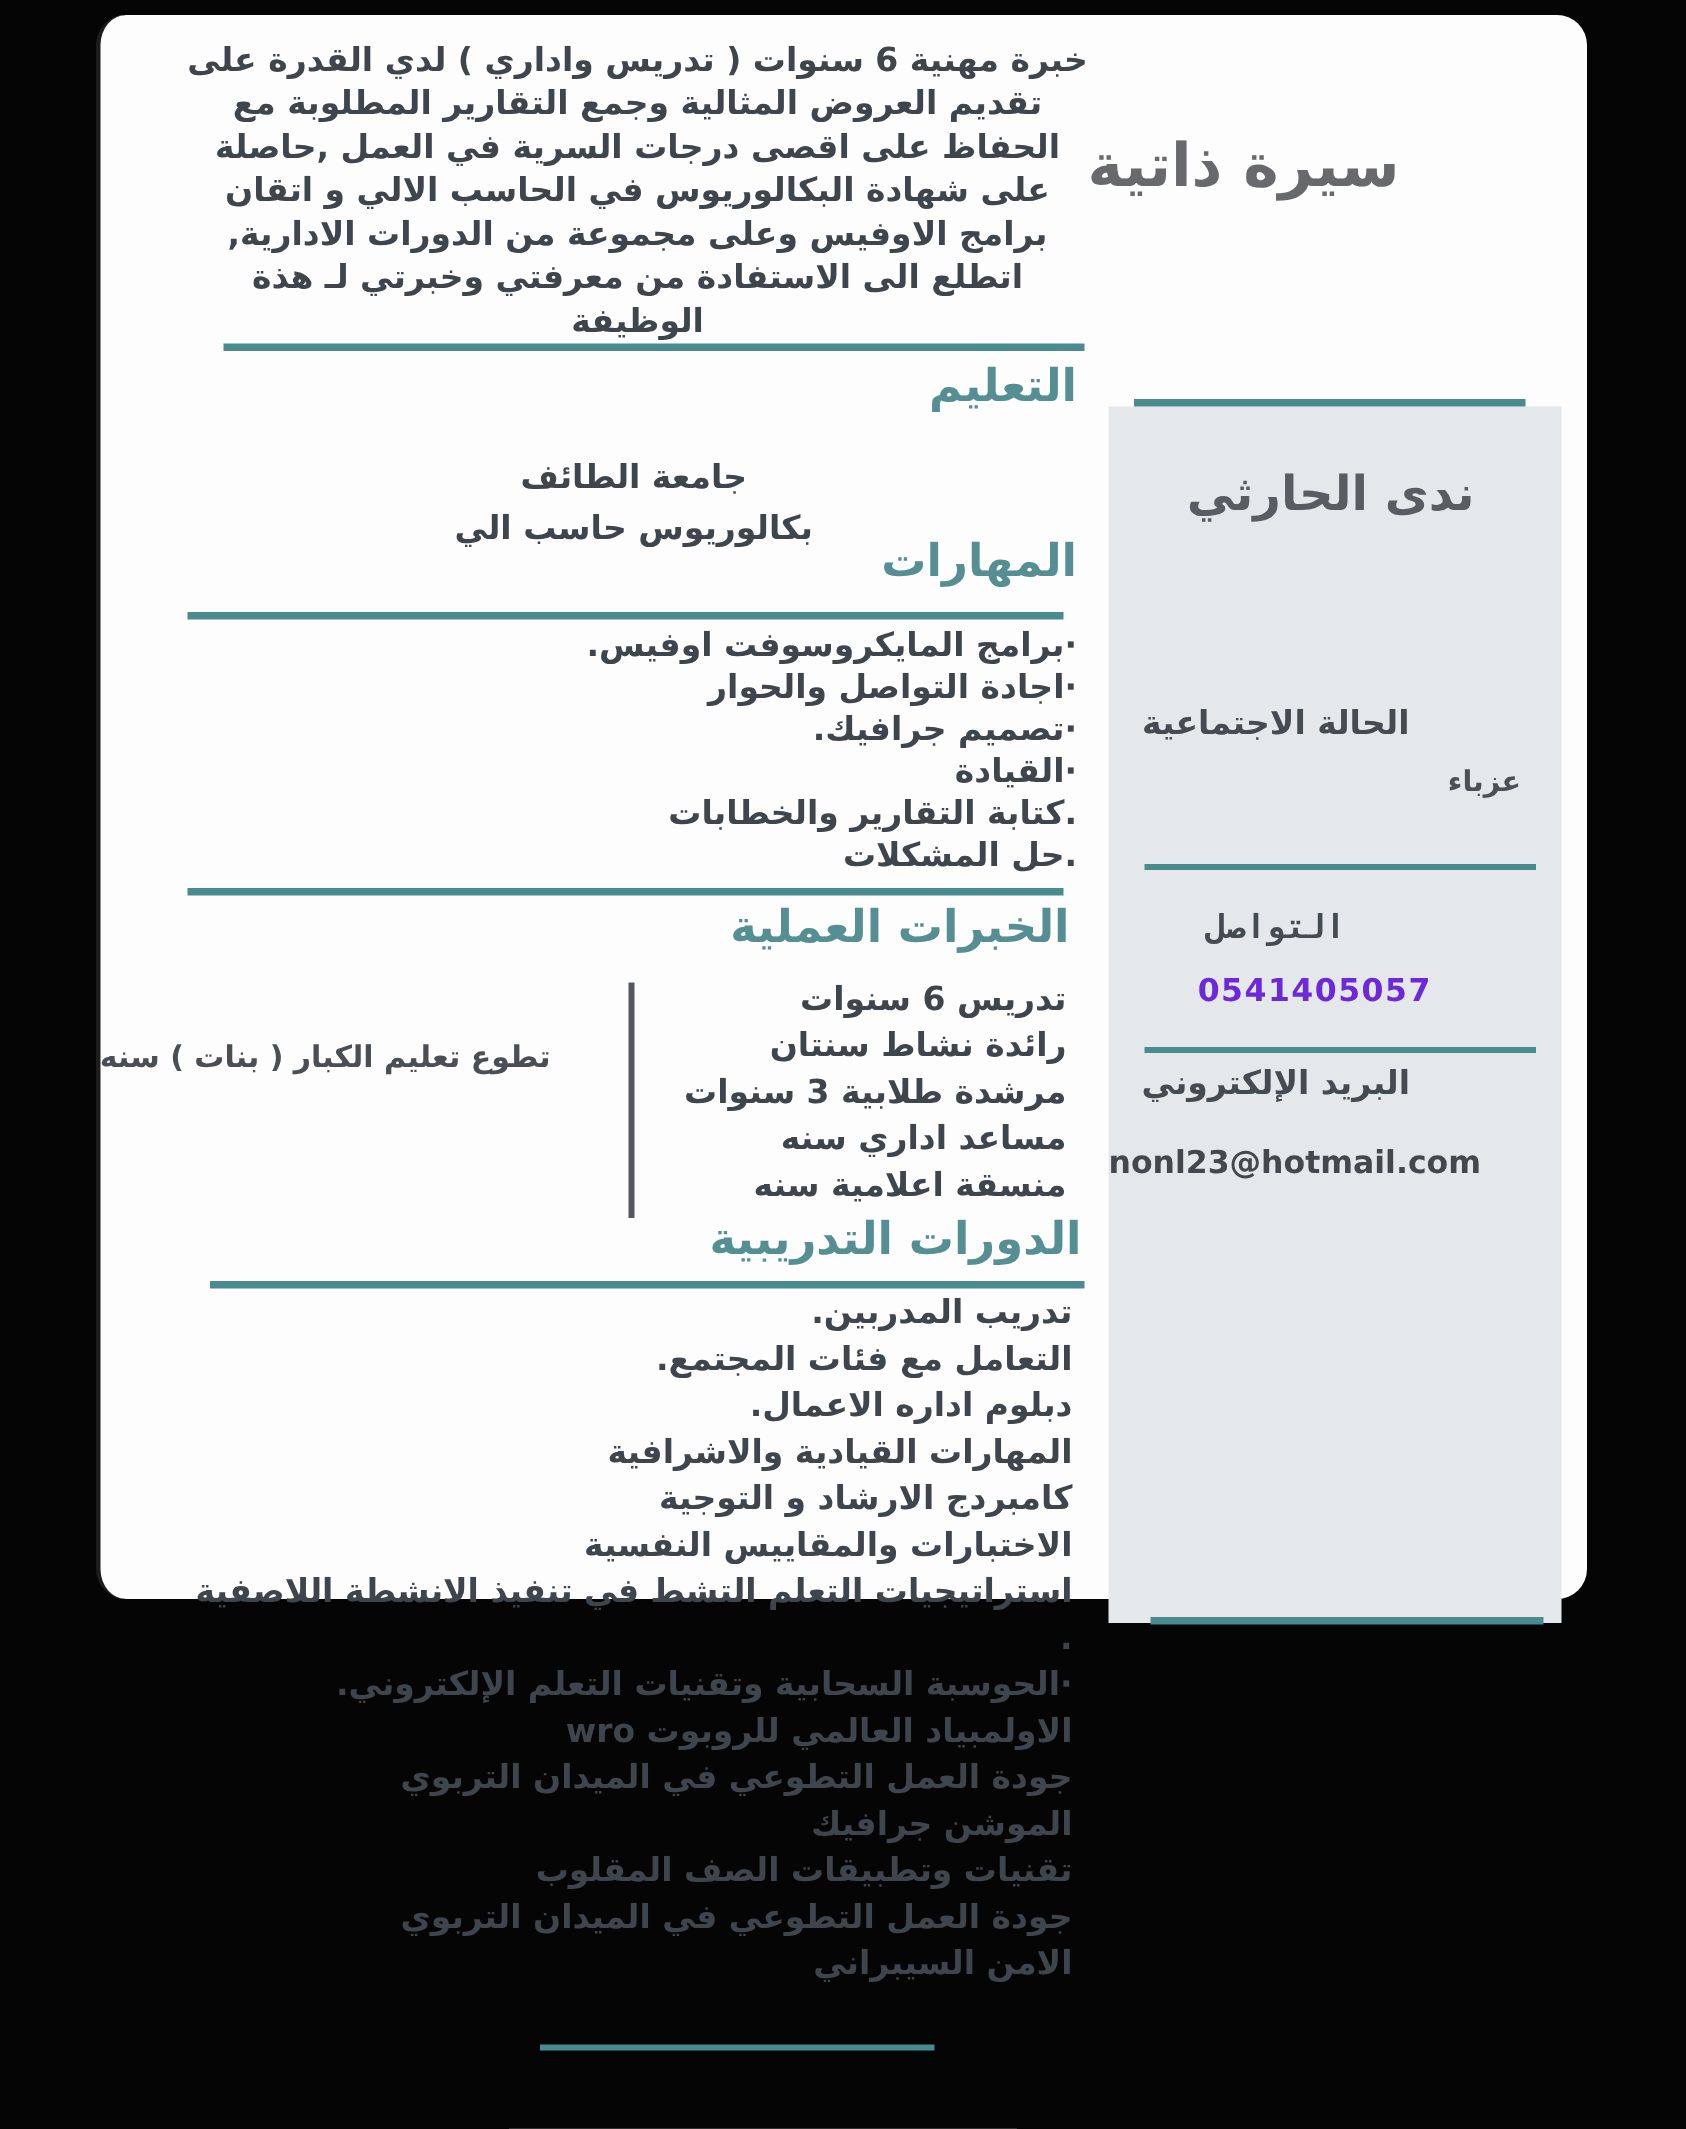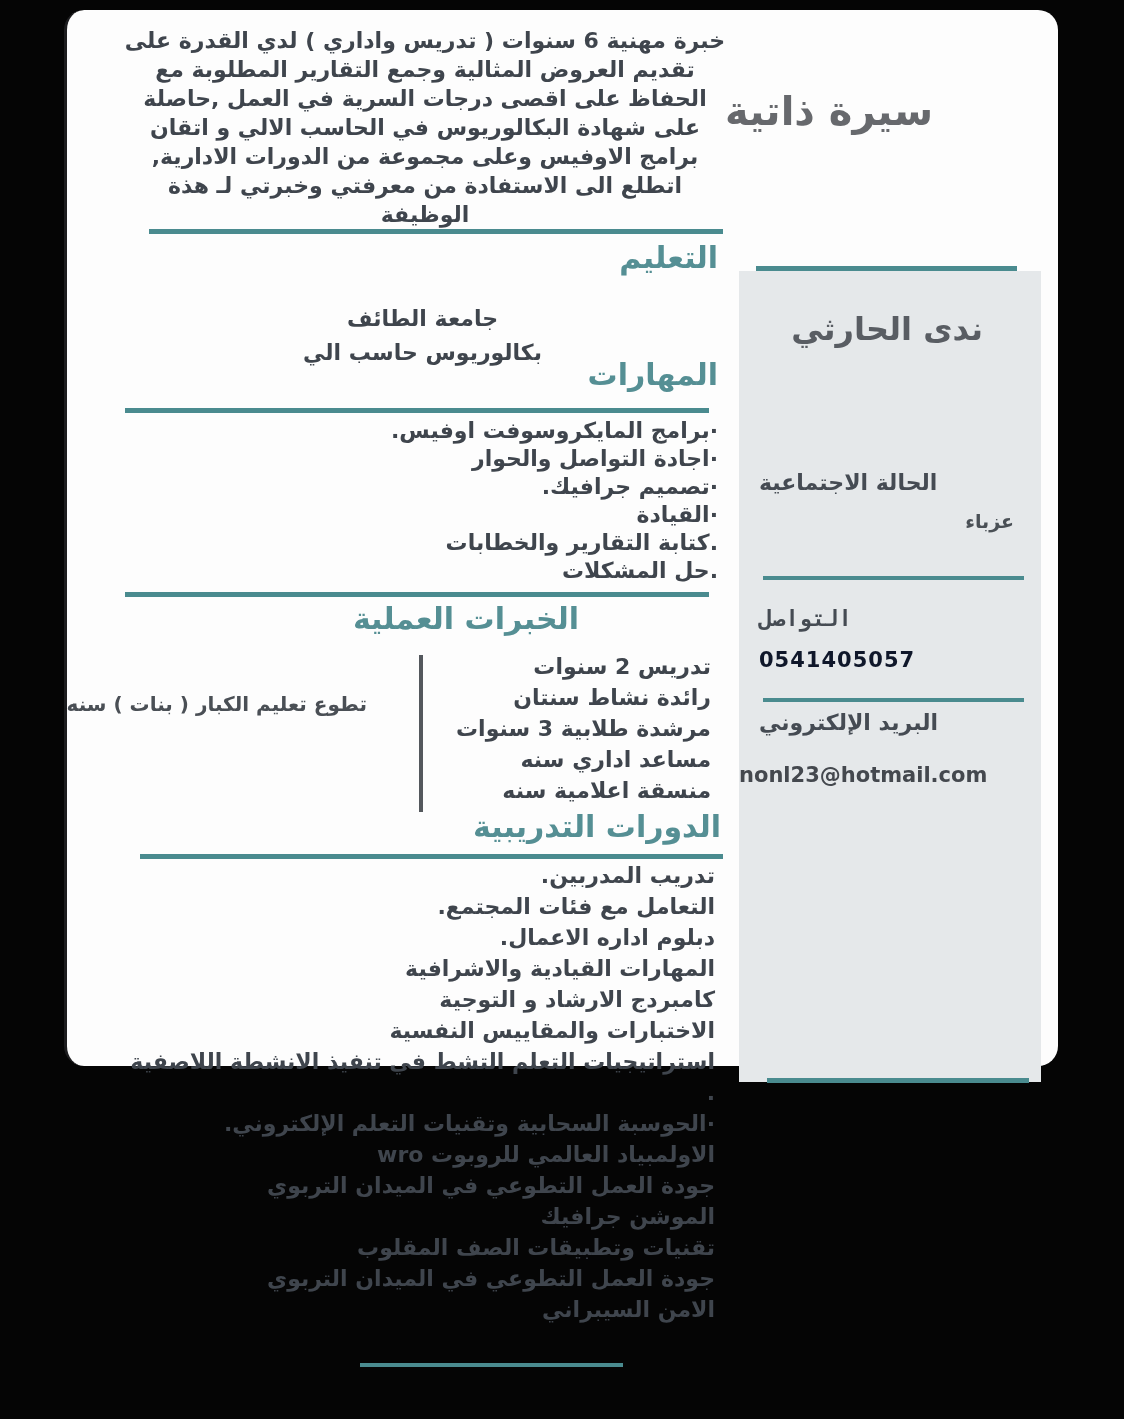--- a/index.html
+++ b/index.html
@@ -18,21 +18,21 @@
   .tealline { background:#4a8b8f; height:5px; }
   .line1 { left:82px;  top:219px;  width:574px; }
   .line2 { left:58px;  top:398px;  width:584px; }
   .line3 { left:58px;  top:582px;  width:584px; }
   .line4 { left:73px;  top:844px;  width:583px; }
   .line-bottom { left:293px; top:1353px; width:263px; height:4px; }
 
   .sec-heading { color:#558f94; font-size:30px; font-weight:600; }
   .h-education  { left:60px;  top:230px; width:591px; text-align:right; }
   .h-skills     { left:60px;  top:347px; width:591px; text-align:right; }
-  .h-experience { left:134px; top:591px; width:530px; text-align:center; }
+  .h-experience { left:116px; top:591px; width:530px; }
   .h-courses    { left:60px;  top:799px; width:594px; text-align:right; }
 
   .edu-lines { left:60px; top:292px; width:591px; text-align:center;
     font-size:22px; line-height:34px; font-weight:600; color:#3f454d; }
   .skills-list { left:60px; top:407px; width:591px; text-align:right;
     font-size:22px; line-height:28px; font-weight:600; color:#3f454d; }
   .exp-list { left:60px; top:641px; width:584px; text-align:right;
     font-size:22px; line-height:31px; font-weight:600; color:#3f454d; }
   .courses-list { left:60px; top:850px; width:588px; text-align:right;
     font-size:22px; line-height:31px; font-weight:600; color:#3f454d; }
@@ -45,28 +45,28 @@
   .doc-title { left:600px; top:78px; width:324px; text-align:center;
     font-size:40px; font-weight:600; color:#67696d; letter-spacing:1px; }
   .sidebar-box { left:672px; top:261px; width:302px; height:811px; background:#e5e8ea; }
   .sb-line-top    { left:689px; top:256px;  width:261px; }
   .sb-line-mid1   { left:696px; top:566px;  width:261px; height:4px; }
   .sb-line-mid2   { left:696px; top:688px;  width:261px; height:4px; }
   .sb-line-bottom { left:700px; top:1068px; width:262px; }
 
   .person-name { left:672px; top:300px; width:244px; text-align:right;
     font-size:32px; font-weight:600; color:#595d63; }
-  .sb-label { left:692px; width:255px; text-align:left;
+  .sb-label { left:656px; width:255px; text-align:center;
     font-size:22px; font-weight:700; color:#454b53; }
   .status-label { top:460px; }
   .status-value { left:692px; top:500px; width:255px; text-align:right;
     font-size:19px; font-weight:600; color:#4a5056; }
   .contact-label { top:596px;font-family:Liberation Mono, monospace; }
-  .phone-value { left:692px; top:638px; width:235px; text-align:left;
-    font-size:21px; font-weight:600; color:#0f172a; letter-spacing:1px; direction:ltr; }
+  .phone-value { left:692px; top:638px; width:235px; text-align:center;
+    font-size:21px; font-weight:600; color:#6d28d9; letter-spacing:1px; direction:ltr; }
   .email-label { top:700px; }
   .email-value { left:672px; top:753px; width:245px; text-align:center;
     font-size:21px; font-weight:700; color:#44484e; direction:ltr; }
 </style>
 </head>
 <body>
 
 <div class="frame">
   <div class="page">
 
@@ -87,21 +87,21 @@
         <div class="skill-item">·اجادة التواصل والحوار</div>
         <div class="skill-item">·تصميم جرافيك.</div>
         <div class="skill-item">·القيادة</div>
         <div class="skill-item">.كتابة التقارير والخطابات</div>
         <div class="skill-item">.حل المشكلات</div>
       </div>
 
     <div class="abs tealline line3"></div>
     <div class="abs sec-heading h-experience">الخبرات العملية</div>
     <div class="abs exp-list">
-        <div class="exp-item">تدريس 2 سنوات</div>
+        <div class="exp-item">تدريس 6 سنوات</div>
         <div class="exp-item">رائدة نشاط سنتان</div>
         <div class="exp-item">مرشدة طلابية 3 سنوات</div>
         <div class="exp-item">مساعد اداري سنه</div>
         <div class="exp-item">منسقة اعلامية سنه</div>
       </div>
     <div class="abs vline"></div>
     <div class="abs side-note">تطوع تعليم الكبار ( بنات ) سنه</div>
 
     <div class="abs sec-heading h-courses">الدورات التدريبية</div>
     <div class="abs tealline line4"></div>

